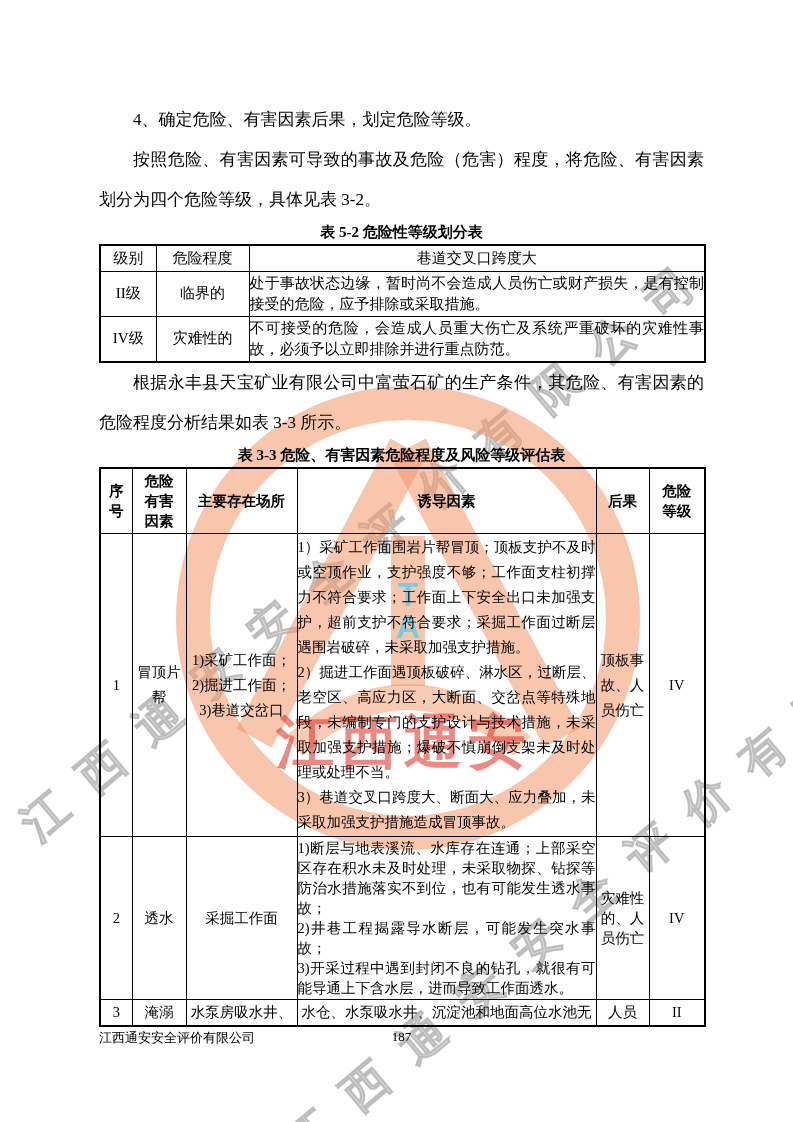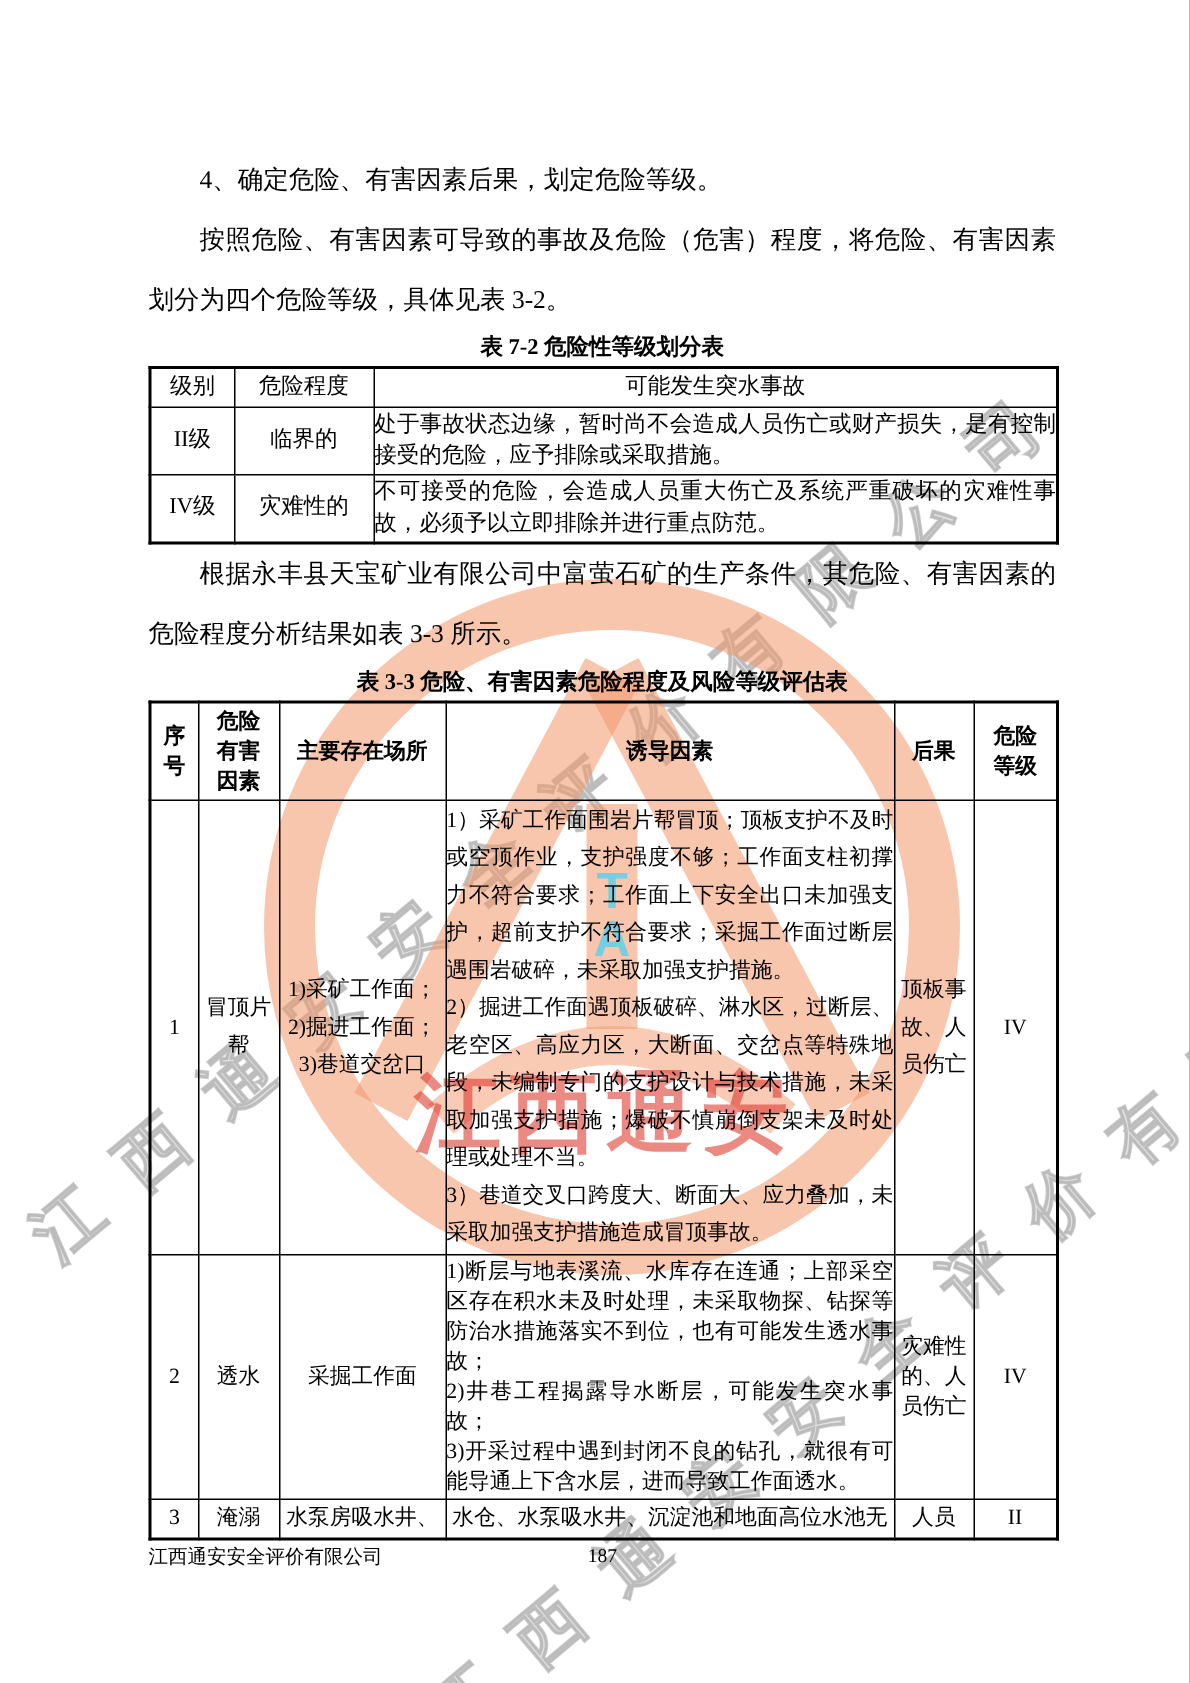--- a/index.html
+++ b/index.html
@@ -79,32 +79,32 @@
       </div>
     </div>
     <div class="wm-red">江西通安</div>
   </div>
 
 
   <div class="content">
     <p class="para">4、确定危险、有害因素后果，划定危险等级。</p>
     <p class="para">按照危险、有害因素可导致的事故及危险（危害）程度，将危险、有害因素划分为四个危险等级，具体见表 3-2。</p>
 
-    <div class="tcap">表 7-2  危险性等级划分表</div>
+    <div class="tcap">表 5-2  危险性等级划分表</div>
     <table class="t32">
       <colgroup>
           <col style="width:56px">
           <col style="width:93px">
           <col style="width:456px">
         </colgroup>
       <tbody>
           <tr class="r26">
         <th>级别</th>
         <th>危险程度</th>
-        <th>可能发生突水事故</th>
+        <th>巷道交叉口跨度大</th>
       </tr>
       <tr class="r45">
         <td class="cc">II级</td>
         <td class="cc">临界的</td>
         <td class="lj">处于事故状态边缘，暂时尚不会造成人员伤亡或财产损失，是有控制接受的危险，应予排除或采取措施。</td>
       </tr>
       <tr class="r46">
         <td class="cc">IV级</td>
         <td class="cc">灾难性的</td>
         <td class="lj">不可接受的危险，会造成人员重大伤亡及系统严重破坏的灾难性事故，必须予以立即排除并进行重点防范。</td>

